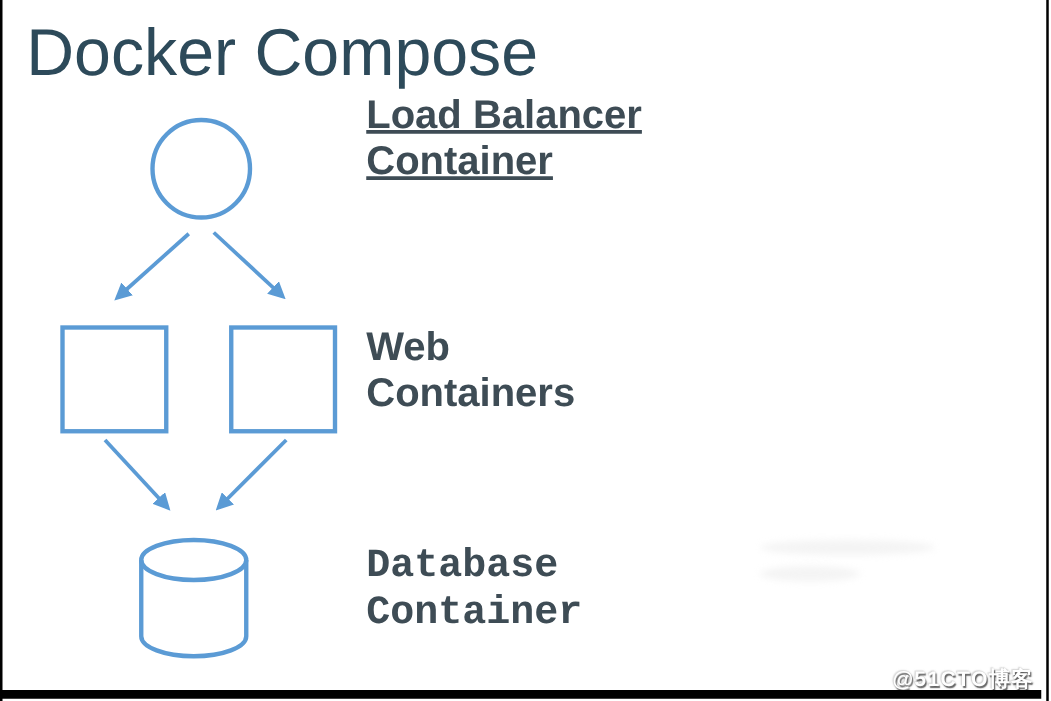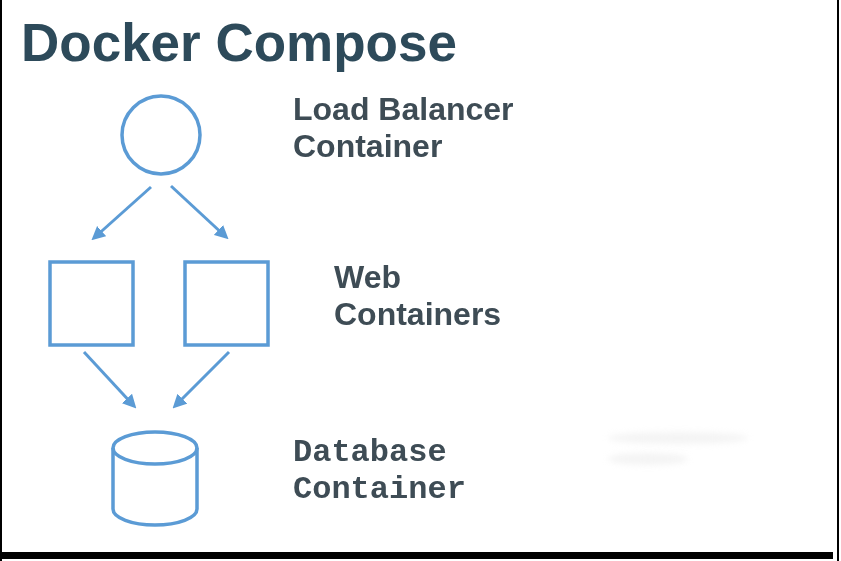--- a/index.html
+++ b/index.html
@@ -36,21 +36,21 @@
     position: absolute; left: 0; top: 552px;
     width: 833px; height: 7px;
     background: var(--frame-border);
   }
   .slide-title {
     position: absolute;
     left: 21px; top: 16px;
     margin: 0;
     font-size: 53px;
     line-height: 1;
-    font-weight: bold;
+    font-weight: normal;
     color: var(--title-text);
     letter-spacing: 0px;
     white-space: nowrap;
   }
   .diagram-svg {
     position: absolute;
     left: 0; top: 0;
     width: 841px; height: 561px;
   }
   .shape {
@@ -69,22 +69,22 @@
   }
   .node-label {
     position: absolute;
     left: 293px;
     font-size: 32px;
     font-weight: bold;
     line-height: 37px;
     color: var(--label-text);
     white-space: pre-line;
   }
-  .label-lb { top: 91px; }
-  .label-web { top: 259px; margin-left: 41px; }
+  .label-lb { top: 73px; text-decoration: underline; }
+  .label-web { top: 259px; }
   .label-db { top: 434px; font-family: Liberation Mono, monospace; }
   .smudge {
     position: absolute;
     background: #e9e9e9;
     opacity: 0.5;
     border-radius: 50%;
     filter: blur(3px);
   }
   .smudge-1 { left: 608px; top: 432px; width: 140px; height: 12px; }
   .smudge-2 { left: 608px; top: 453px; width: 80px; height: 12px; }
@@ -137,18 +137,19 @@
   <div class="node-label label-lb">Load Balancer
 Container</div>
   <div class="node-label label-web">Web
 Containers</div>
   <div class="node-label label-db">Database
 Container</div>
 
   <div class="smudge smudge-1"></div>
   <div class="smudge smudge-2"></div>
 
+  <div class="watermark">@51CTO博客</div>
 
   <div class="frame-left"></div>
   <div class="frame-right"></div>
   <div class="frame-bottom"></div>
 
 </div>
 
 </body></html>

